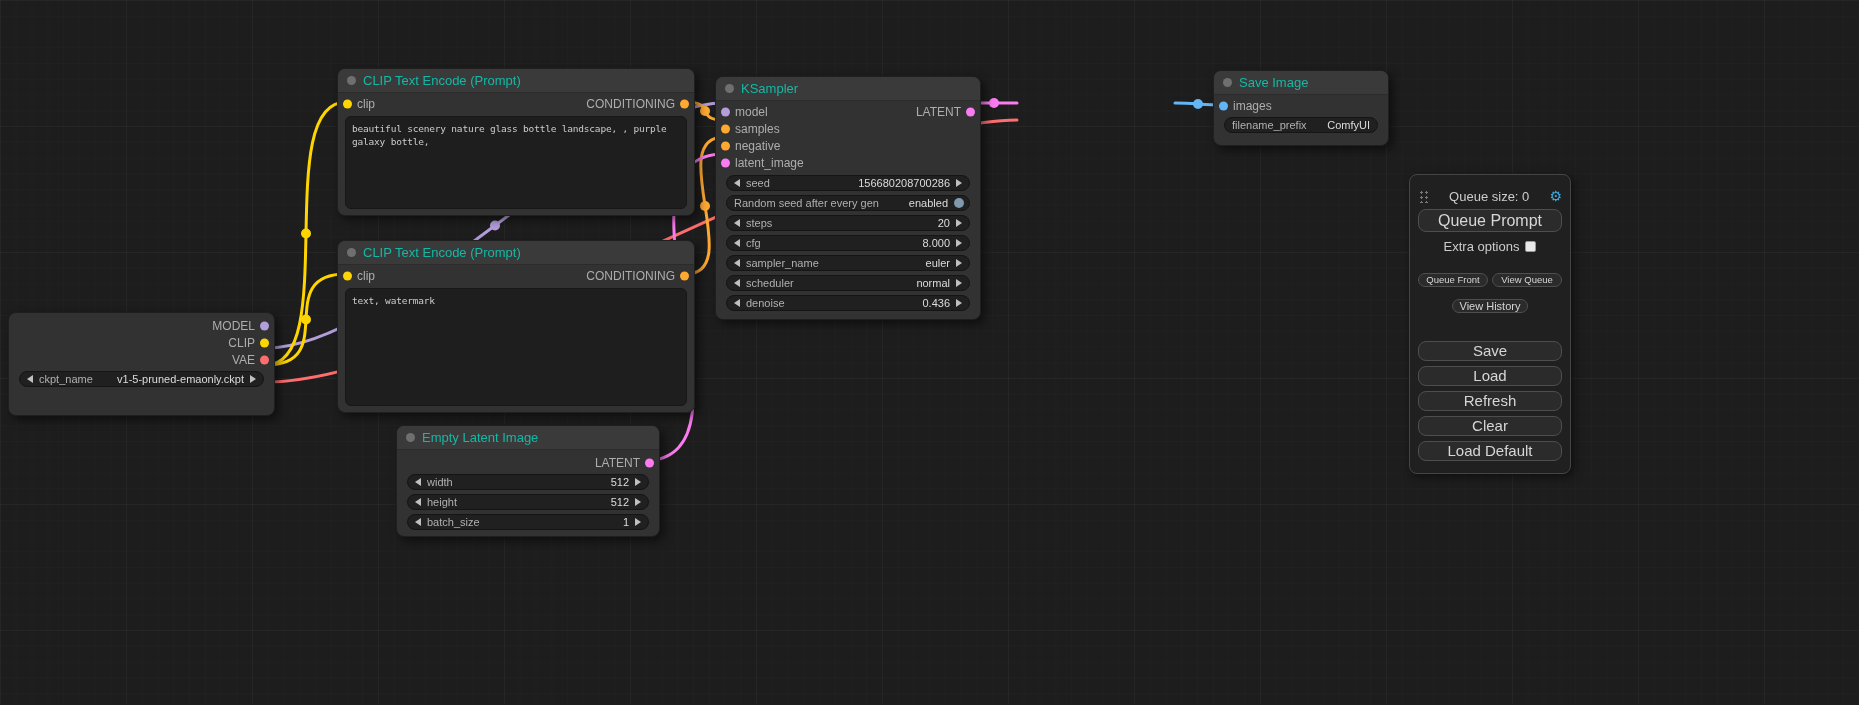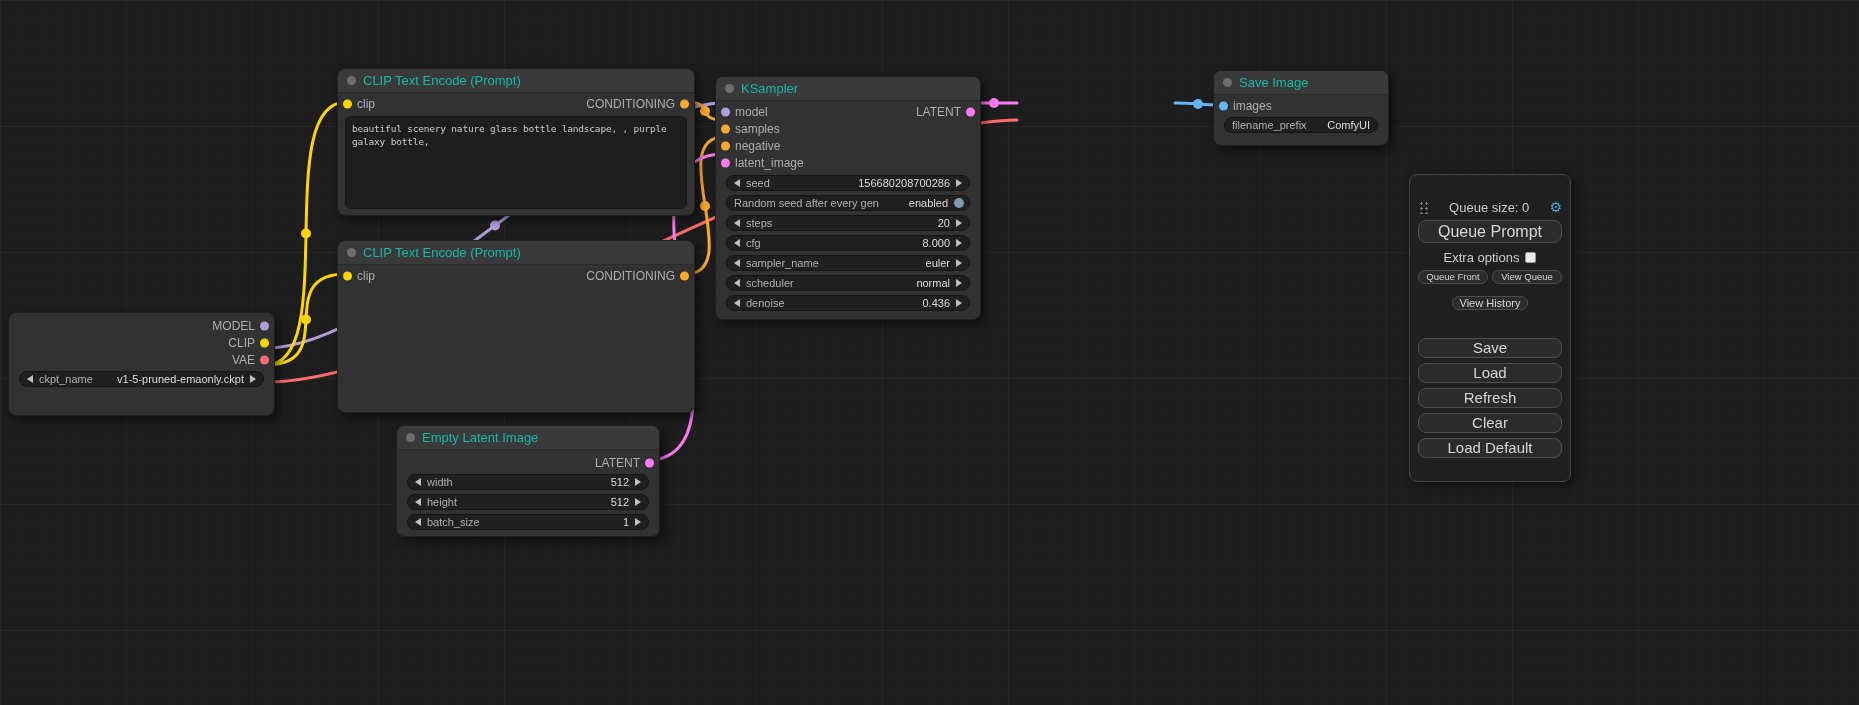--- a/index.html
+++ b/index.html
@@ -32,35 +32,35 @@
   .widget.mt3{margin-top:3px}
   .wvalue{margin-left:auto;color:#dcdcdc;overflow:hidden;}
   .arr-l{width:0;height:0;border:4px solid transparent;border-left:none;border-right:6px solid #c0c0c0;flex:none;}
   .arr-r{width:0;height:0;border:4px solid transparent;border-right:none;border-left:6px solid #c0c0c0;flex:none;}
   .toggle-dot{flex:none;width:10px;height:10px;border-radius:50%;background:#7f99af;margin-right:-2px;}
   .prompt-text{display:block;margin:4px 7px 0;width:calc(100% - 14px);background:#1e1e1e;border:1px solid #171717;
     border-radius:6px;resize:none;outline:none;color:#cccccc;font-family:"DejaVu Sans Mono",monospace;
     font-size:9.5px;letter-spacing:-0.2px;line-height:13px;padding:5px 6px;}
   
   .qpanel{position:absolute;left:1409px;top:174px;width:162px;background:#202020;border:1px solid #454545;
-    border-radius:8px;padding:23px 8px;box-shadow:3px 3px 10px rgba(0,0,0,.5);}
+    border-radius:8px;padding:12px 8px;box-shadow:3px 3px 10px rgba(0,0,0,.5);}
   .qhead{display:flex;align-items:center;height:18px;}
   .drag-dots{width:11px;height:14px;flex:none;
     background-image:radial-gradient(#787878 1.1px, transparent 1.3px);background-size:5px 5px;background-position:1px 1px;}
   .qsize{flex:1;text-align:center;font-size:13px;color:#cccccc;}
   .gear{flex:none;font-size:14px;color:#3EAADC;line-height:1;cursor:pointer;}
   .qbtn{display:block;width:100%;background:#2b2b2b;border:1px solid #4e4e4e;border-radius:8px;
     color:#d6d6d6;text-align:center;cursor:pointer;font-family:"Liberation Sans",sans-serif;}
   .qbtn.big{height:23px;font-size:16px;line-height:21px;margin-top:4px;}
   .qbtn.std{height:20px;font-size:15px;line-height:18px;margin-top:5px;}
   .qbtn.std.first{margin-top:28px;}
   .extra-row{margin-top:7px;display:flex;justify-content:center;align-items:center;gap:6px;
     font-size:13px;color:#cccccc;height:15px;}
   .checkbox{width:11px;height:11px;background:#e9e9e9;border:1px solid #9a9a9a;border-radius:2px;cursor:pointer;}
-  .small-row{margin-top:5px;display:flex;gap:4px;}
+  .small-row{margin-top:19px;display:flex;gap:4px;}
   .qbtn.small{flex:1;height:14px;font-size:9.5px;line-height:12px;border-radius:7px;}
   .qbtn.vh{margin:12px auto 0;width:76px;height:14px;font-size:11px;line-height:12px;border-radius:7px;}
 </style>
 </head>
 <body>
 
 <div class="canvas">
 
   <svg class="wires" width="1859" height="705">
     <path d="M266,348 C396,348 594,103 724,103" stroke="#B39DDB"></path>
@@ -125,20 +125,21 @@
       <span class="title-dot"></span>
       <span>CLIP Text Encode (Prompt)</span>
     </div>
     <div class="sp2"></div>
     <div class="port-row">
       <span class="pdot in dot-clip"></span>
       <span class="plabel in">clip</span>
       <span class="plabel out">CONDITIONING</span>
       <span class="pdot out dot-cond"></span>
     </div>
+    <textarea class="prompt-text" style="height: 118px;" spellcheck="false">text, watermark</textarea>
   </div>
 
   <div class="node" style="left:396px;top:425px;width:264px;height:112px">
     <div class="node-title">
       <span class="title-dot"></span>
       <span>Empty Latent Image</span>
     </div>
     <div class="sp4"></div>
     <div class="port-row">
       <span class="plabel out">LATENT</span>

